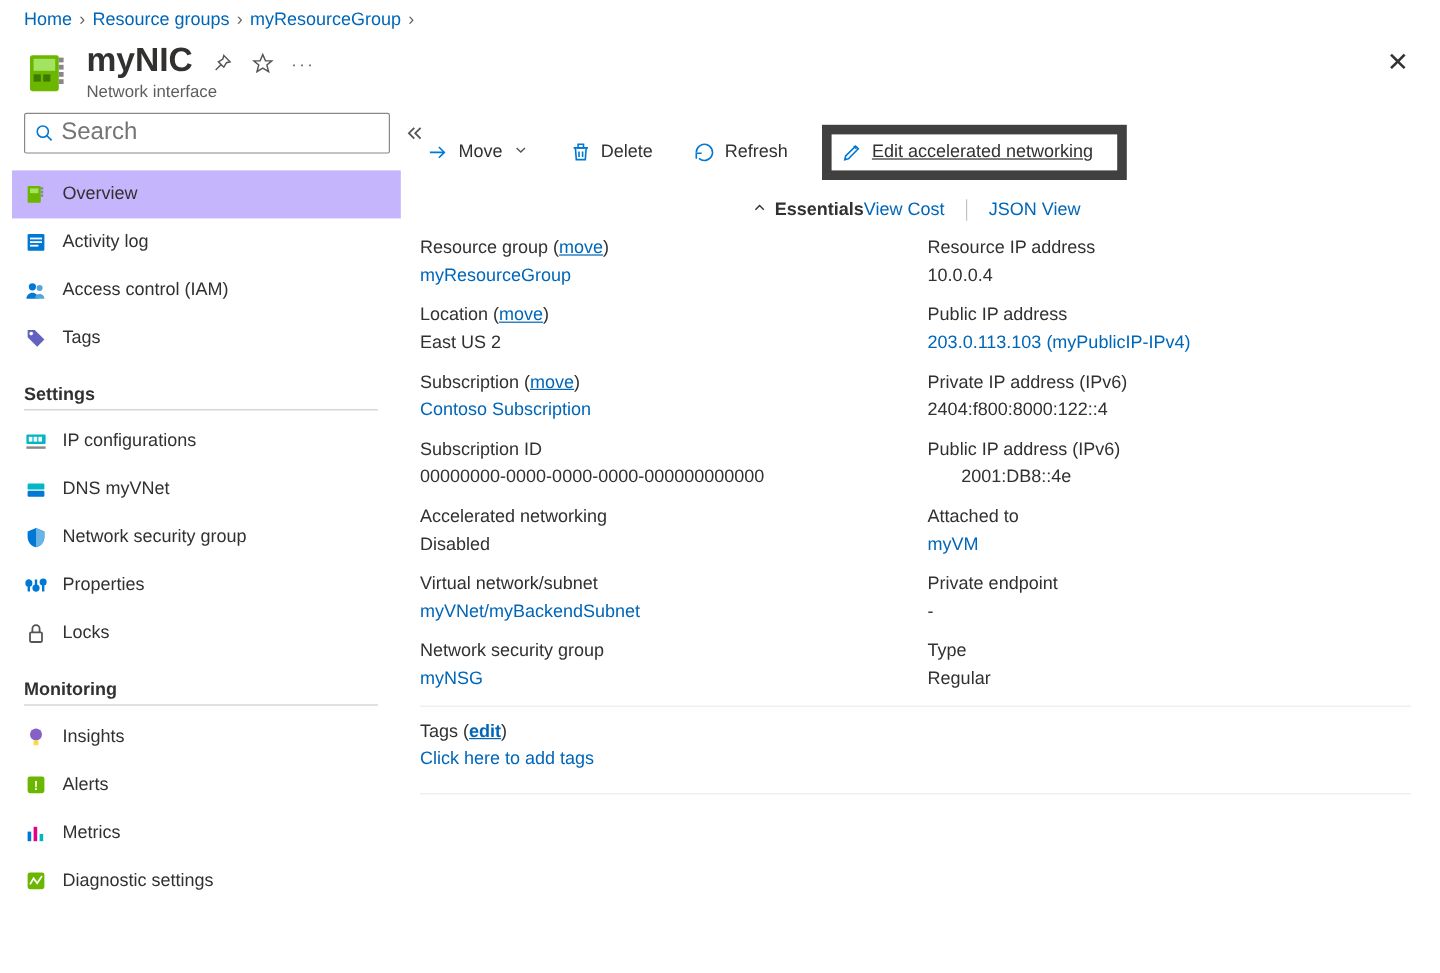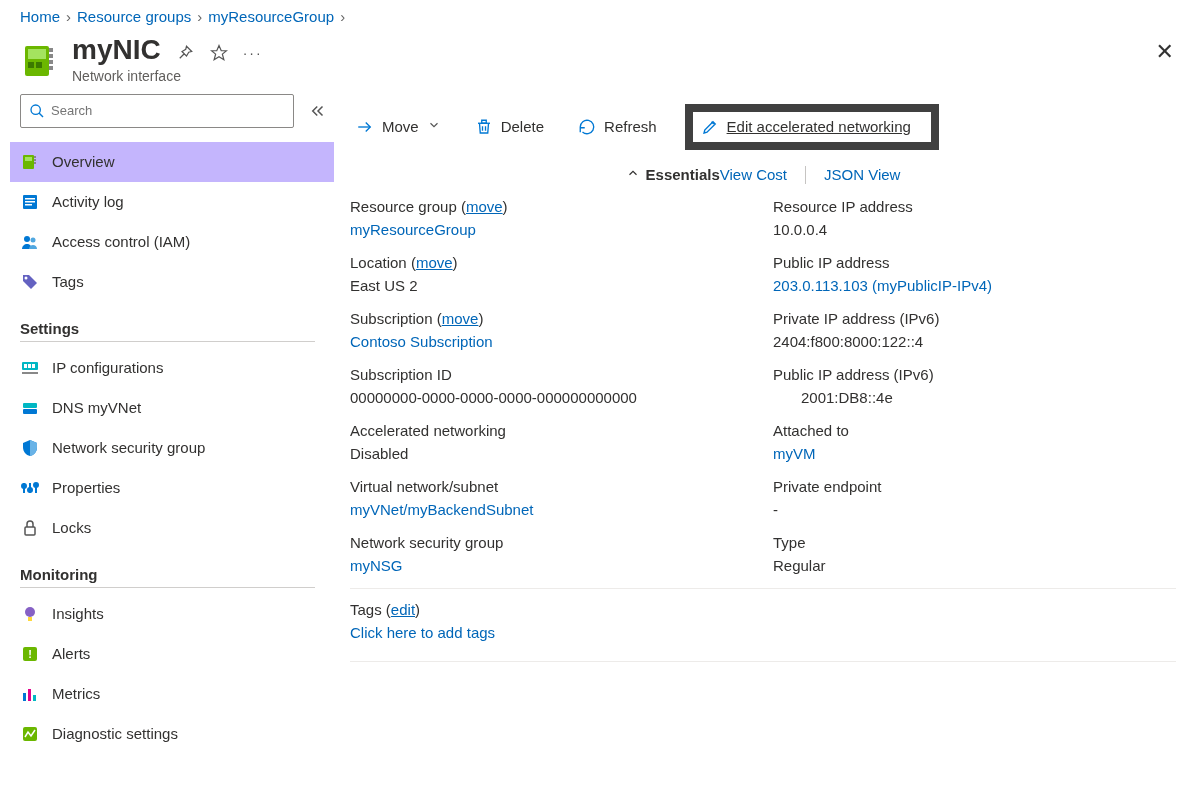--- a/index.html
+++ b/index.html
@@ -23,21 +23,21 @@
   .header .close-x { position: absolute; right: 26px; top: 10px; font-size: 22px; color: #333; cursor: pointer; }
 
   
   .columns { display: flex; align-items: stretch; }
   .sidebar { width: 340px; flex: 0 0 340px; padding: 2px 10px 0 20px; }
   .main { flex: 1 1 auto; padding: 0 24px 0 10px; }
 
   
   .search-row { display:flex; align-items:center; gap: 12px; margin-bottom: 14px; }
   .search-box { flex: 1; display:flex; align-items:center; border: 1px solid #8a8886; border-radius: 2px; height: 34px; padding: 0 8px; }
-  .search-box input { border: none; outline: none; flex: 1; font-size: 13px; color: #323130; background: transparent; }
+  .search-box input { border: none; outline: none; flex: 1; font-size: 20px; color: #323130; background: transparent; }
   .collapse-btn { width: 24px; display:flex; align-items:center; justify-content:center; cursor: pointer; color: #555; }
 
   
   .side-item { display:flex; align-items:center; gap: 12px; height: 40px; padding: 0 10px; border-radius: 0; cursor: pointer; margin-left:-10px; margin-right:-4px; }
   .side-item.selected { background: #c4b5fd; }
   .side-item .side-icon { width: 20px; height: 20px; display:flex; align-items:center; justify-content:center; }
   .side-item .txt { font-size: 15px; color: #323130; }
   .side-head { font-size: 15px; font-weight: 600; color: #323130; margin-top: 18px; margin-bottom: 2px; }
   .side-hr { border: none; border-bottom: 1px solid #d0cecc; margin: 4px 0 6px 0; width: 295px; }
 
@@ -52,21 +52,21 @@
   .ess-toggle { display:inline-flex; align-items:center; gap: 6px; font-weight: 600; font-size: 15px; cursor: pointer; }
   .ess-links { display:flex; align-items:center; gap: 18px; font-size: 15px; }
   .ess-links .divider { width: 1px; height: 18px; background: #c6c4c2; }
   .essentials-body { display:flex; gap: 20px; padding-top: 14px; }
   .col { flex: 1 1 0; display:flex; flex-direction: column; gap: 16px; }
   .kv .k { font-size: 15px; color: #323130; }
   .kv .v { font-size: 15px; color: #323130; margin-top: 6px; }
   .kv .v.link { color: #0066b8; cursor:pointer; }
   .kv .move { color:#0066b8; text-decoration: underline; cursor:pointer; }
   .tags-row { margin-top: 14px; padding-top: 12px; font-size: 15px; border-top: 1px solid #edebe9; }
-  .tags-row .edit-link { color:#0066b8; text-decoration: underline; cursor:pointer; }
+  .tags-row .edit-link { color:#0066b8; text-decoration: underline; cursor:pointer;font-weight:bold; }
   .tags-row .tag-link { color:#0066b8; cursor:pointer; display:block; margin-top:6px; }
   .final-hr { border:none; border-bottom:1px solid #edebe9; margin-top:20px; }
 
 </style>
 </head>
 <body>
 
 <div class="page">
 
   <div class="breadcrumb">

